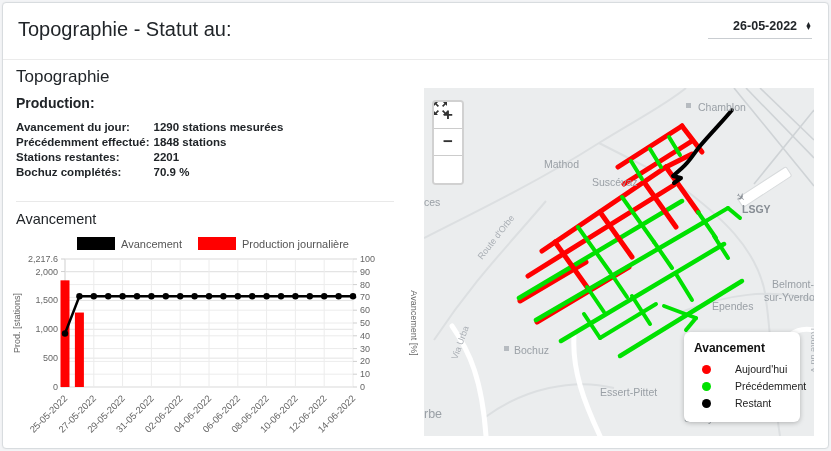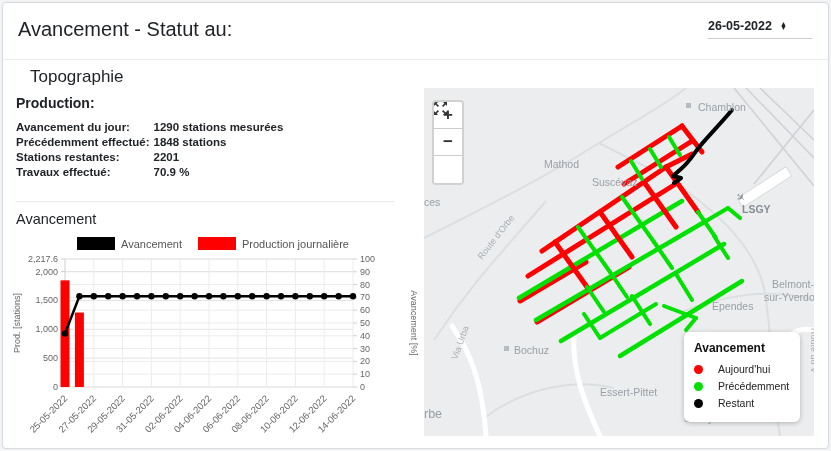--- a/index.html
+++ b/index.html
@@ -1,54 +1,54 @@
 <!DOCTYPE html>
 <html><head>
 <meta charset="utf-8">
 <style>
   html,body{margin:0;padding:0;background:#f3f4f6;font-family:"Liberation Sans",sans-serif;}
   .page{position:relative;width:831px;height:451px;}
   .card{position:absolute;inset:2px;background:#ffffff;border:1px solid #d8dcdf;border-radius:4px;overflow:hidden;box-shadow:0 0 2px rgba(0,0,0,.05);}
   .hdr{position:absolute;top:0;left:0;right:0;height:56px;border-bottom:1px solid #ebebeb;}
   .hdr-title{position:absolute;left:15px;top:15px;font-size:20px;color:#212529;}
-  .date-select{position:absolute;right:16px;top:16px;width:104px;padding-bottom:5px;border-bottom:1px solid #c9cdd1;display:flex;align-items:center;gap:8px;cursor:pointer;}
+  .date-select{position:absolute;right:16px;top:16px;width:104px;padding-bottom:5px;border-bottom:1px solid #c9cdd1;display:flex;align-items:center;justify-content:flex-end;gap:8px;cursor:pointer;}
   .date-select .val{font-size:12.5px;font-weight:bold;color:#212529;}
   .updown{display:flex;flex-direction:column;line-height:.6;font-size:7px;color:#212529;}
-  .sec-title{position:absolute;left:27px;top:64px;font-size:17px;color:#212529;text-align:right;}
+  .sec-title{position:absolute;left:13px;top:64px;font-size:17px;color:#212529;text-align:right;}
   .prod-title{position:absolute;left:13px;top:92px;font-size:14px;color:#212529;font-weight:bold;}
   .stats{position:absolute;left:13px;top:116px;font-size:11.5px;color:#212529;border-collapse:collapse;}
   .stats td{padding:1.5px 0;vertical-align:top;font-weight:bold;}
   .stats td.l{font-weight:bold;min-width:110px;padding-right:4px;margin-left:32px;}
   .hr1{position:absolute;left:13px;top:198px;width:378px;border-top:1px solid #e9e9e9;}
   .av-title{position:absolute;left:13px;top:208px;font-size:14.5px;color:#212529;}
   .chart-legend{position:absolute;left:4px;top:234px;width:412px;display:flex;justify-content:center;gap:16px;align-items:center;}
   .chart-legend .item{display:flex;align-items:center;gap:6px;font-size:11px;color:#555;}
   .chart-legend .sw{width:38px;height:13px;display:inline-block;}
   #chart{position:absolute;left:4px;top:250px;}
   .map{position:absolute;left:421px;top:85px;width:390px;height:348px;background:#ebedee;overflow:hidden;cursor:grab;}
   .map svg{position:absolute;left:0;top:0;}
   .zoomctl{position:absolute;left:8px;top:12px;width:28px;border:2px solid rgba(0,0,0,.18);border-radius:4px;background:#fff;overflow:hidden;z-index:5;}
   .zbtn{width:28px;height:27px;display:flex;align-items:center;justify-content:center;font-size:17px;font-weight:bold;color:#333;background:#fff;border-bottom:1px solid #ccc;cursor:pointer;box-sizing:border-box;}
   .zbtn:last-child{border-bottom:none;}
   .map-legend{position:absolute;right:14px;bottom:14px;width:96px;background:#fff;border-radius:6px;box-shadow:0 1px 5px rgba(0,0,0,.25);padding:9px 10px 8px 10px;z-index:5;}
   .map-legend .t{font-size:12px;font-weight:bold;color:#111;margin-bottom:8px;}
-  .map-legend .li{display:flex;align-items:center;gap:15px;font-size:10.5px;color:#222;margin:5px 0;}
+  .map-legend .li{display:flex;align-items:center;gap:24px;font-size:10.5px;color:#222;margin:5px 8px;}
   .dot{width:9px;height:9px;border-radius:50%;display:inline-block;flex:0 0 auto;}
   text{font-family:"Liberation Sans",sans-serif;}
   .mlabel{fill:#9aa0a6;font-size:10.5px;}
   .mroad{fill:#a9aeb4;font-size:9px;}
 </style>
 </head>
 <body>
 
 <div class="page">
   <div class="card">
 
     <div class="hdr">
-      <div class="hdr-title">Avancement - Statut au:</div>
+      <div class="hdr-title">Topographie - Statut au:</div>
       <div class="date-select">
         <span class="val">26-05-2022</span>
         <span class="updown">
             <span>▲</span>
             <span>▼</span>
           </span>
       </div>
     </div>
 
     <div class="sec-title">Topographie</div>
@@ -62,21 +62,21 @@
       </tr>
       <tr>
         <td class="l">Précédemment effectué:</td>
         <td>1848 stations</td>
       </tr>
       <tr>
         <td class="l">Stations restantes:</td>
         <td>2201</td>
       </tr>
       <tr>
-        <td class="l">Travaux effectué:</td>
+        <td class="l">Bochuz complétés:</td>
         <td>70.9 %</td>
       </tr>
     </tbody>
       </table>
 
     <div class="hr1"></div>
     <div class="av-title">Avancement</div>
 
     <div class="chart-legend">
       <span class="item">

